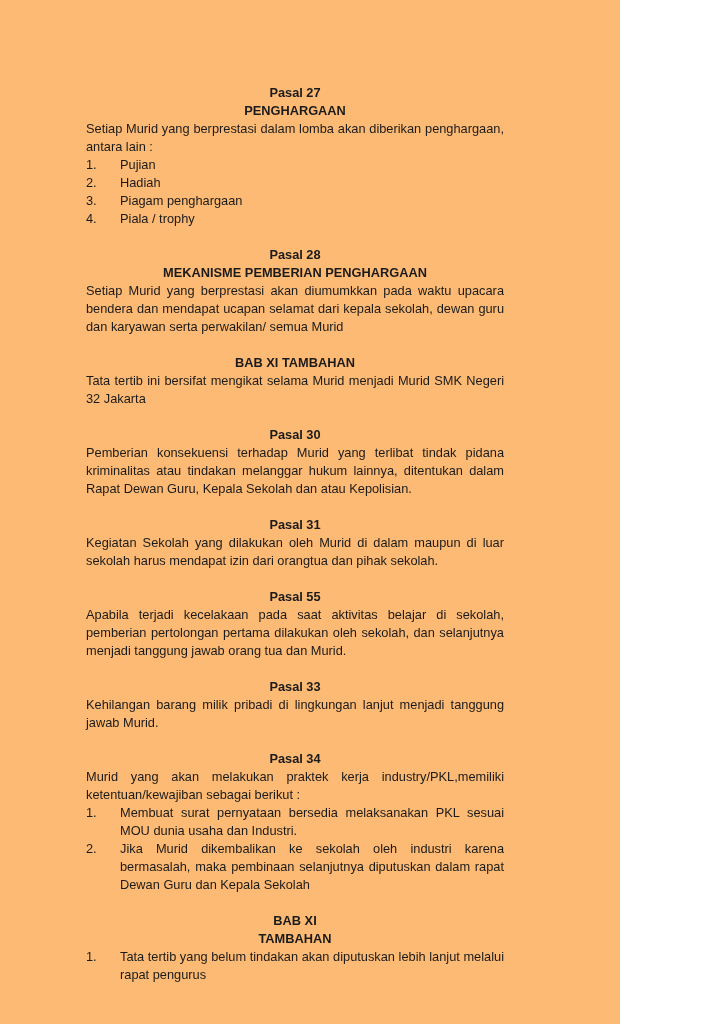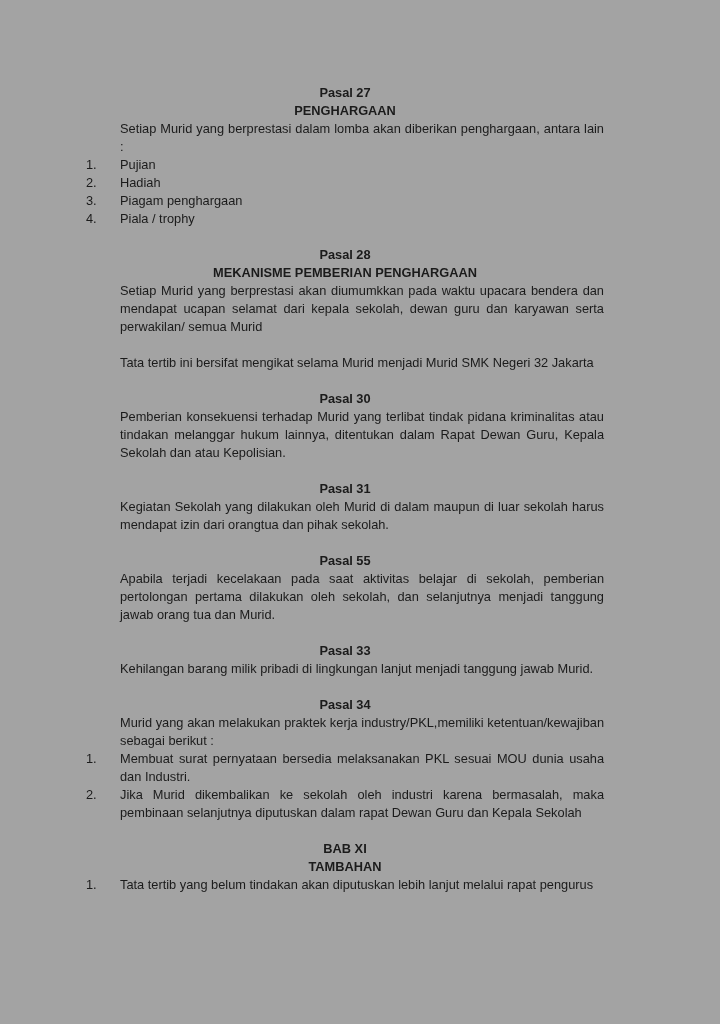--- a/index.html
+++ b/index.html
@@ -5,38 +5,37 @@
   * { margin: 0; padding: 0; box-sizing: border-box; }
   html, body { background: #ffffff; }
   body {
     width: 724px;
     height: 1024px;
     font-family: "Liberation Sans", sans-serif;
     color: #1b1b1b;
     overflow: hidden;
   }
   .page {
-    width: 720px;
+    width: 620px;
     height: 1024px;
-    background: #a3a3a3;
+    background: #fdba74;
     padding: 84px 116px 40px 86px;
   }
   .article { margin-bottom: 18px; }
   .article:last-child { margin-bottom: 8px; }
   .h {
     font-weight: bold;
     text-align: center;
     font-size: 12.8px;
     line-height: 18px;
   }
   .body {
     font-size: 12.8px;
     line-height: 18px;
     text-align: justify;
-    margin-left: 34px;
   }
   .list { width: 100%; }
   .li {
     display: flex;
     flex-direction: row;
     align-items: flex-start;
     font-size: 12.8px;
     line-height: 18px;
   }
   .li .marker {
@@ -77,20 +76,21 @@
     </div>
   </section>
 
   <section class="article">
     <div class="h">Pasal 28</div>
     <div class="h">MEKANISME PEMBERIAN PENGHARGAAN</div>
     <p class="body">Setiap Murid yang berprestasi akan diumumkkan pada waktu upacara bendera dan mendapat ucapan selamat dari kepala sekolah, dewan guru dan karyawan serta perwakilan/ semua Murid</p>
   </section>
 
   <section class="article">
+    <div class="h">BAB XI TAMBAHAN</div>
     <p class="body">Tata tertib ini bersifat mengikat selama Murid menjadi Murid SMK Negeri 32 Jakarta</p>
   </section>
 
   <section class="article">
     <div class="h">Pasal 30</div>
     <p class="body">Pemberian konsekuensi terhadap Murid yang terlibat tindak pidana kriminalitas atau tindakan melanggar hukum lainnya, ditentukan dalam Rapat Dewan Guru, Kepala Sekolah dan atau Kepolisian.</p>
   </section>
 
   <section class="article">
     <div class="h">Pasal 31</div>

